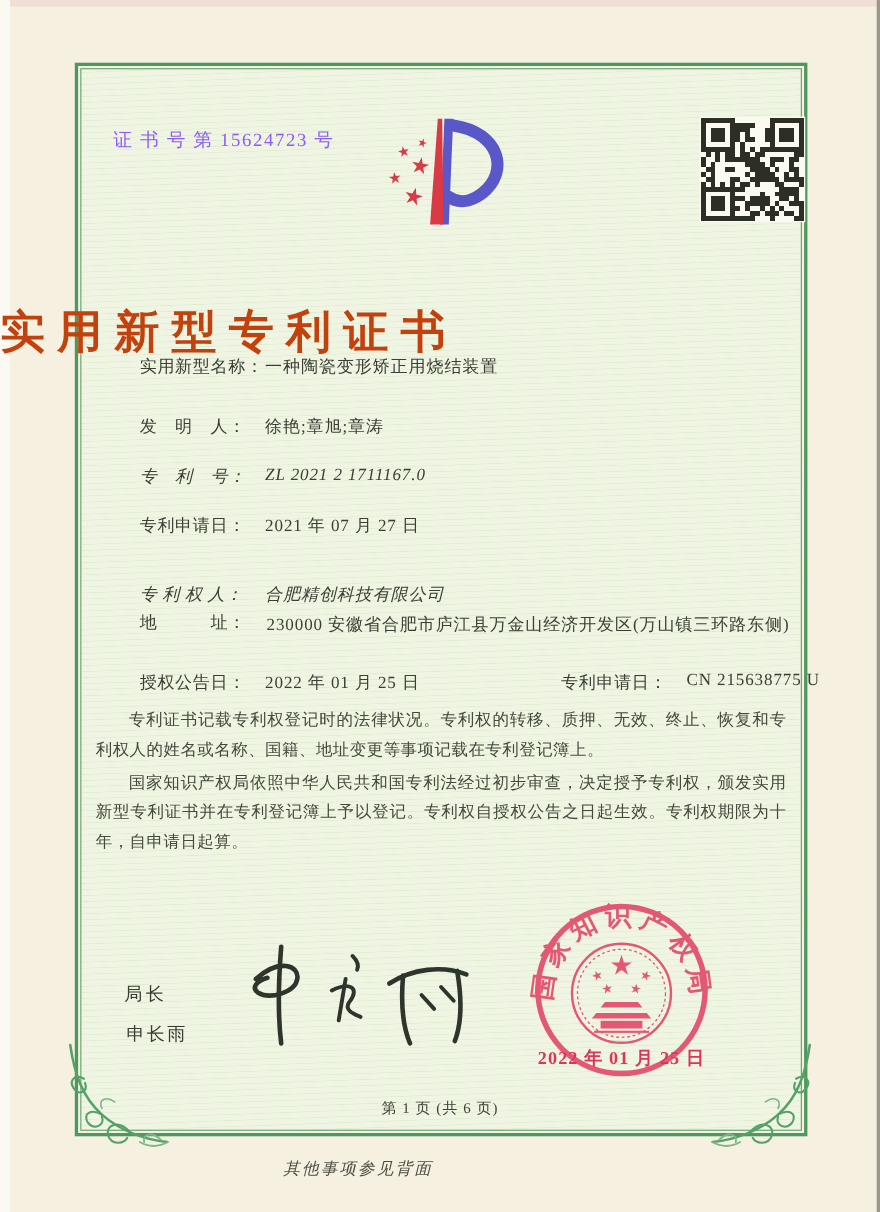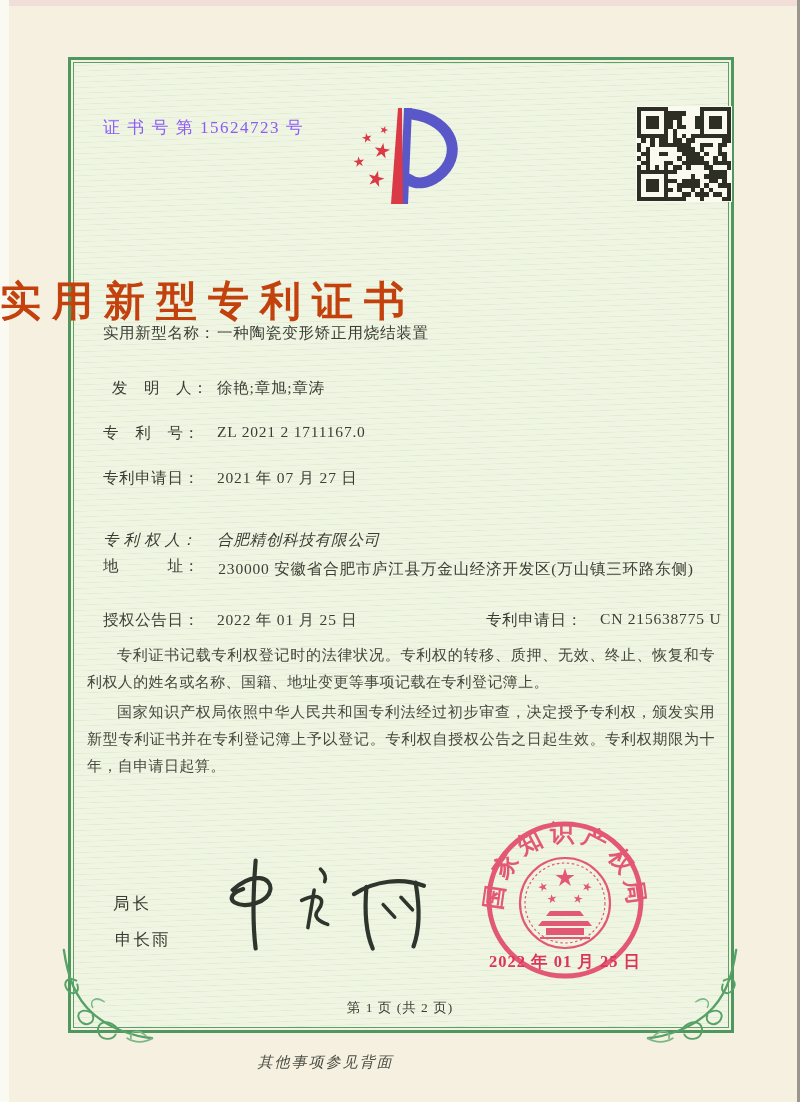--- a/index.html
+++ b/index.html
@@ -40,25 +40,25 @@
   .logo{position:absolute;left:332px;top:104px;width:140px;height:112px;}
   .qr{position:absolute;left:636px;top:106px;width:94px;height:94px;background:#fbfaf1;padding:1px;}
 
   .doc-title{
     position:absolute;left:0;top:226px;width:800px;text-align:left;
     font-size:41px;font-weight:700;letter-spacing:11px;color:#c2410c;margin-top:48px;
   }
 
   .fields{position:absolute;left:103px;top:0;width:620px;}
   .frow{position:absolute;white-space:nowrap;font-size:15.5px;color:#3c3e35;letter-spacing:0.6px;}
-  .flabel{display:inline-block;width:114px;white-space:pre;vertical-align:top;color:#3c3e35;}
+  .flabel{display:inline-block;width:114px;white-space:pre;vertical-align:top;color:#3c3e35;margin-left:24px;}
   .fvalue{letter-spacing:0.8px;}
   .row-name{top:323px;}
-  .row-inventor{top:378px;text-align:center;}
-  .row-patent{top:423px;}
+  .row-inventor{top:378px;}
+  .row-patent{top:423px;font-style:italic;}
   .row-filing{top:468px;}
   .row-patentee{top:530px;font-style:italic;}
   .row-address{top:556px;white-space:normal;}
   .row-address .fvalue{display:inline-block;width:478px;white-space:normal;line-height:1.65;vertical-align:top;text-align:center;}
   .row-grant{top:610px;}
   .grant-no-group{position:absolute;left:383px;top:0;white-space:nowrap;}
 
   .body-text{
     position:absolute;left:87px;top:642px;width:628px;
     font-size:15px;line-height:1.82;text-align:justify;color:#45483d;letter-spacing:0.4px;
@@ -458,16 +458,16 @@
       <use href="#star" transform="translate(98,84) scale(0.48) rotate(10)"></use>
       <polygon points="70,96 100,96 104,101 66,101"></polygon>
       <polygon points="62,106 108,106 112,111 58,111"></polygon>
       <rect x="66" y="113" width="38" height="7"></rect>
       <rect x="60" y="122" width="50" height="2"></rect>
     </g>
   </g>
 </svg>
 <div class="seal-date">2022 年 01 月 25 日</div>
 
-<div class="page-footer">第 1 页 (共 2 页)</div>
+<div class="page-footer">第 1 页 (共 6 页)</div>
 <div class="back-note">其他事项参见背面</div>
 
 <div class="scan-right"></div>
 
 </body></html>

